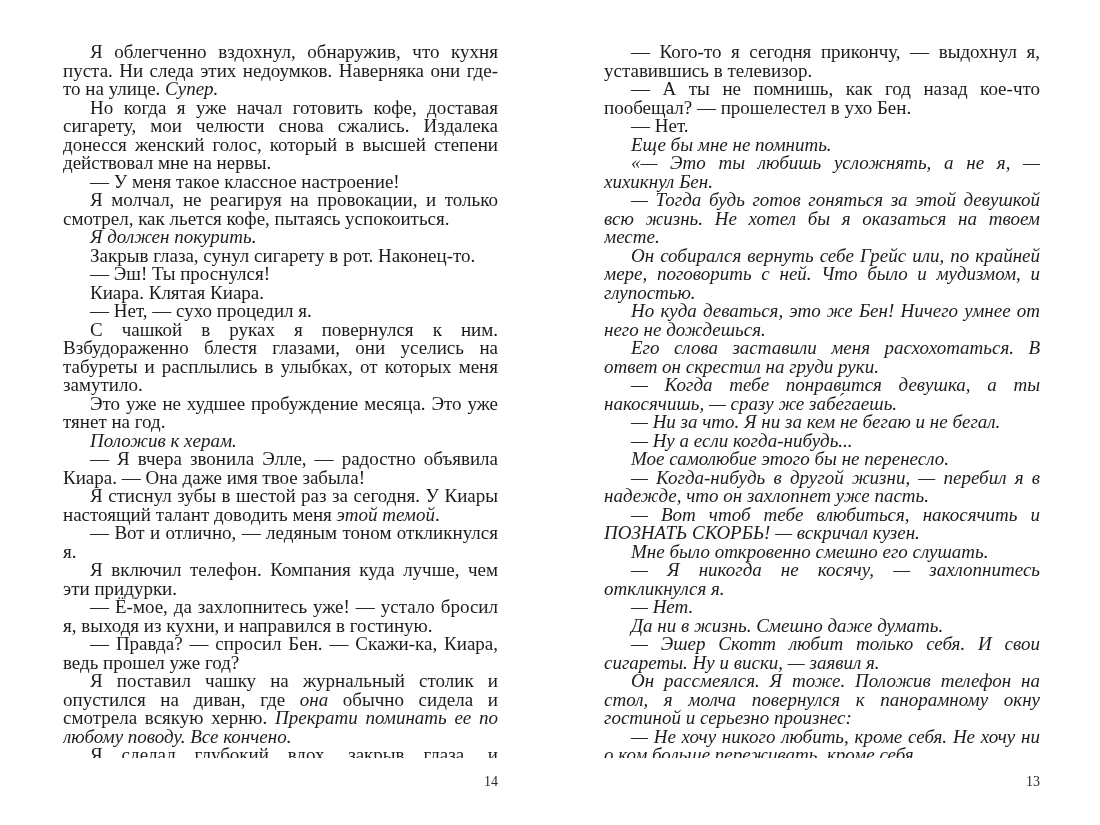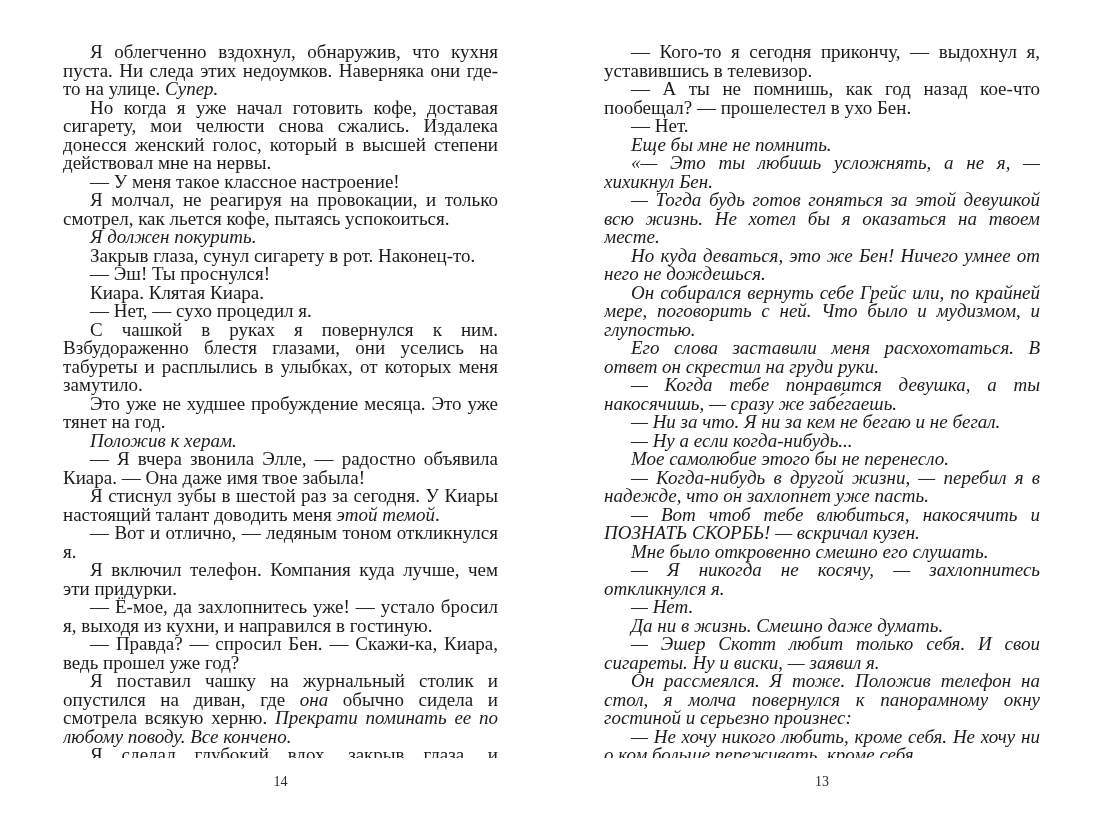--- a/index.html
+++ b/index.html
@@ -37,21 +37,21 @@
     margin: 0;
     padding: 0;
     text-indent: 27px;
   }
   .para i { font-style: italic; }
   .page-number {
     position: absolute;
     top: 731px;
     left: 0;
     width: 100%;
-    text-align: center;
+    text-align: right;
     font-size: 14px;
     color: #2a2a2a;
   }
 </style>
 </head>
 <body>
 
 <div class="spread" style="background: rgb(255, 255, 255); color: rgb(28, 28, 28);">
 
   <div class="page page-left">
@@ -82,22 +82,22 @@
   </div>
 
   <div class="page page-right">
     <div class="page-text" id="page-right-text">
         <p class="para"><span>— Кого-то я сегодня прикончу, — выдохнул я, уставившись в телевизор.</span></p>
         <p class="para"><span>— А ты не помнишь, как год назад кое-что пообещал? — прошелестел в ухо Бен.</span></p>
         <p class="para"><span>— Нет.</span></p>
         <p class="para"><i>Еще бы мне не помнить.</i></p>
         <p class="para"><i>«— Это ты любишь усложнять, а не я, — хихикнул Бен.</i></p>
         <p class="para"><i>— Тогда будь готов гоняться за этой девушкой всю жизнь. Не хотел бы я оказаться на твоем месте.</i></p>
+        <p class="para"><i>Он собирался вернуть себе Грейс или, по крайней мере, поговорить с ней. Что было и мудизмом, и глупостью.</i></p>
         <p class="para"><i>Но куда деваться, это же Бен! Ничего умнее от него не дождешься.</i></p>
-        <p class="para"><i>Он собирался вернуть себе Грейс или, по крайней мере, поговорить с ней. Что было и мудизмом, и глупостью.</i></p>
         <p class="para"><i>Его слова заставили меня расхохотаться. В ответ он скрестил на груди руки.</i></p>
         <p class="para"><i>— Когда тебе понравится девушка, а ты накосячишь, — сразу же забе́гаешь.</i></p>
         <p class="para"><i>— Ни за что. Я ни за кем не бегаю и не бегал.</i></p>
         <p class="para"><i>— Ну а если когда-нибудь...</i></p>
         <p class="para"><i>Мое самолюбие этого бы не перенесло.</i></p>
         <p class="para"><i>— Когда-нибудь в другой жизни, — перебил я в надежде, что он захлопнет уже пасть.</i></p>
         <p class="para"><i>— Вот чтоб тебе влюбиться, накосячить и ПОЗНАТЬ СКОРБЬ! — вскричал кузен.</i></p>
         <p class="para"><i>Мне было откровенно смешно его слушать.</i></p>
         <p class="para"><i>— Я никогда не косячу, — захлопнитесь откликнулся я.</i></p>
         <p class="para"><i>— Нет.</i></p>

